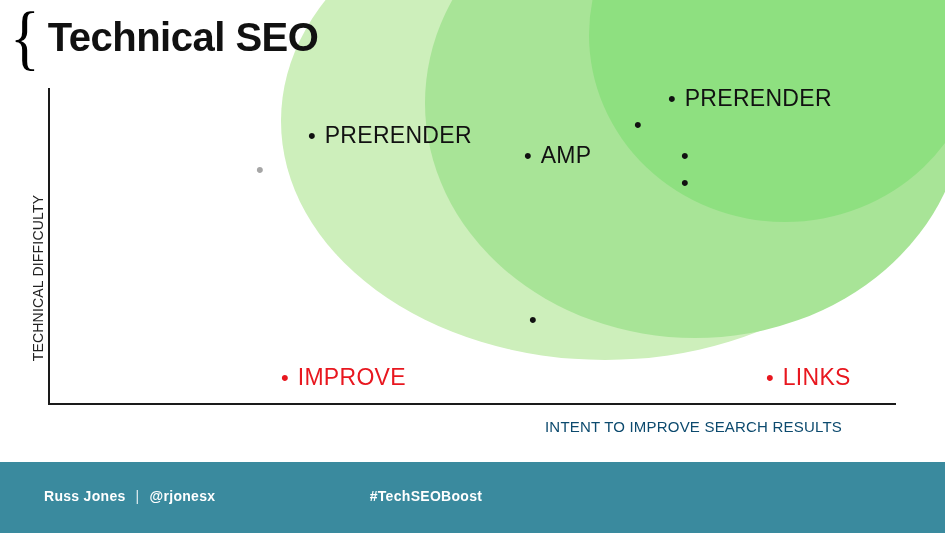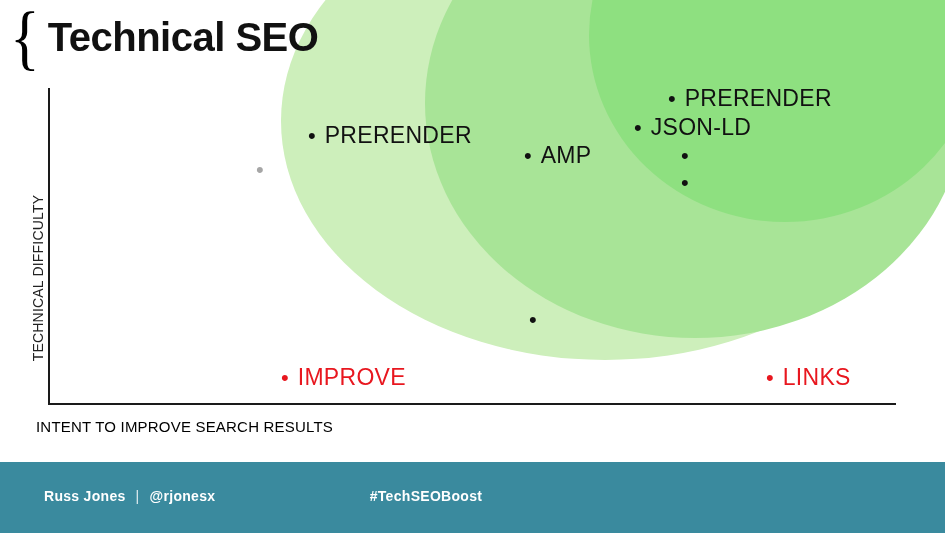--- a/index.html
+++ b/index.html
@@ -103,27 +103,27 @@
     width: 220px;
     text-align: center;
     transform: rotate(-90deg);
     font-size: 14px;
     letter-spacing: 0.2px;
     color: #222222;
     white-space: nowrap;
   }
   #axis-x-label {
     position: absolute;
-    left: 36px;
+    left: 42px;
     top: 418px;
     width: 800px;
-    text-align: left;
+    text-align: right;
     font-size: 15px;
     letter-spacing: 0.2px;
-    color: #000000;
+    color: #0c4a6e;
   }
 
   
   .item {
     position: absolute;
     display: flex;
     align-items: baseline;
     white-space: nowrap;
   }
   .item .dot {
@@ -211,21 +211,20 @@
     <span class="txt">AMP</span>
   </div>
 
   <div class="item black" style="left:668px; top:85px;">
     <span class="dot">•</span>
     <span class="txt">PRERENDER</span>
   </div>
 
   <div class="item black" style="left:634px; top:114px;">
     <span class="dot">•</span>
-    <span class="txt">JSON-LD</span>
   </div>
 
   <div class="item black" style="left:681px; top:145px;">
     <span class="dot">•</span>
   </div>
 
   <div class="item black" style="left:681px; top:172px;">
     <span class="dot">•</span>
   </div>
 

